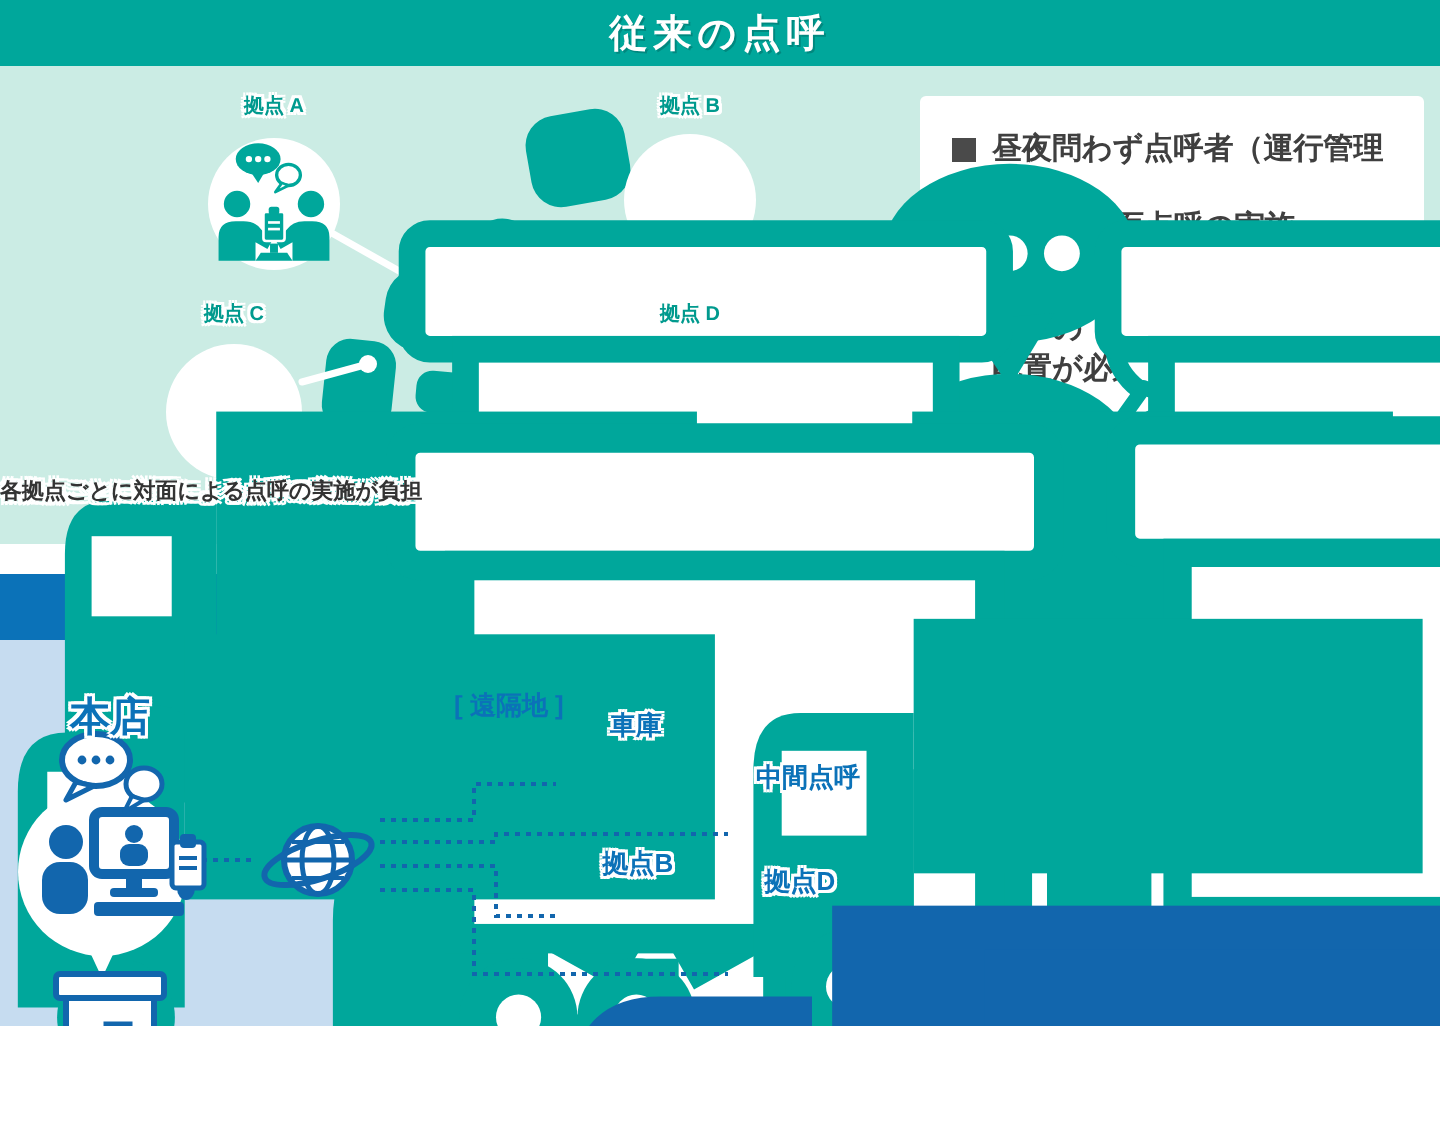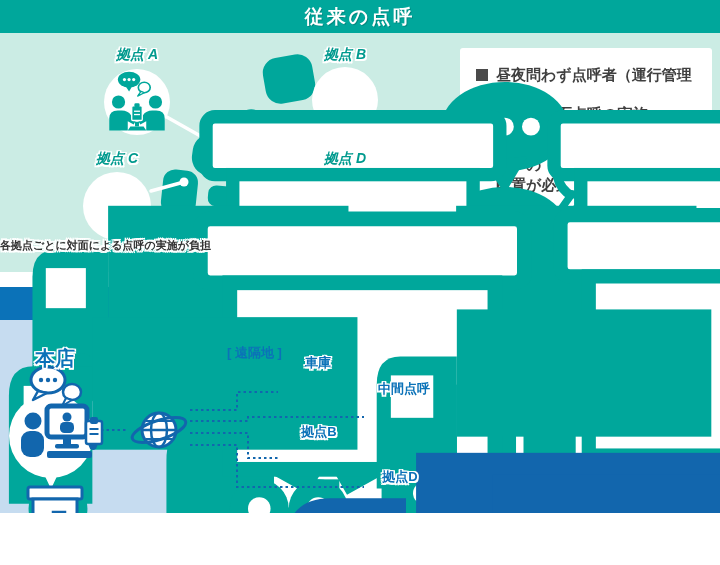--- a/index.html
+++ b/index.html
@@ -17,21 +17,21 @@
   
   .panel{position:absolute;left:460px;width:252px;background:#fff;border-radius:3px;z-index:1;box-sizing:border-box;padding:17px 12px 10px 16px;}
   .panel1{top:48px;height:214px;}
   .panel2{top:337px;height:215px;}
   .pt{display:flex;gap:8px;margin-bottom:12px;}
   .pt-sq{flex:none;width:12px;height:12px;background:#4a4a4a;margin-top:4px;}
   .pt-text{color:#3f3f3f;font-size:15px;line-height:19.5px;font-weight:600;white-space:pre-line;}
   
   .lbl{position:absolute;font-weight:bold;white-space:nowrap;z-index:3;
        text-shadow:-1.5px -1.5px 0 #fff,1.5px -1.5px 0 #fff,-1.5px 1.5px 0 #fff,1.5px 1.5px 0 #fff,0 -1.5px 0 #fff,0 1.5px 0 #fff,-1.5px 0 0 #fff,1.5px 0 0 #fff;}
-  .lbl-teal{color:#009a8e;font-size:14px;transform:translateX(-50%);font-style:italic;}
+  .lbl-teal{color:#009a8e;font-size:10px;transform:translateX(-50%);}
   .lbl-blue{color:#0b72b8;font-size:13px;transform:translateX(-50%);}
   .lbl-remote{color:#0b72b8;font-size:13px;z-index:3;position:absolute;font-weight:bold;}
   .caption{position:absolute;left:0;width:460px;font-size:11px;font-weight:bold;color:#333;z-index:3;
        text-shadow:-2px -2px 0 #fff,2px -2px 0 #fff,-2px 2px 0 #fff,2px 2px 0 #fff,0 -2px 0 #fff,0 2px 0 #fff,-2px 0 0 #fff,2px 0 0 #fff;}
   .caption1{top:238px;}
   .caption2{top:530px;}
   
   .remote-box{position:absolute;left:217px;top:337px;width:231px;height:186px;background:#fff;
               border:2px solid #0b72b8;box-sizing:border-box;z-index:1;}
   
@@ -85,21 +85,21 @@
     </div>
   </div>
 
   <div class="remote-box"></div>
   <div class="lbl-remote" style="left:227px;top:344px;">[ 遠隔地 ]</div>
 
   <div class="lbl lbl-blue" style="left:55px;top:345px;font-size:20px;">本店</div>
   <div class="lbl lbl-blue" style="left:318px;top:354px;">車庫</div>
   <div class="lbl lbl-blue" style="left:404px;top:380px;">中間点呼</div>
   <div class="lbl lbl-blue" style="left:319px;top:423px;">拠点B</div>
-  <div class="lbl lbl-blue" style="left:400px;top:468px;text-align:center;">拠点D</div>
+  <div class="lbl lbl-blue" style="left:400px;top:432px;text-align:center;">拠点D</div>
 
 
   <div class="panel panel2">
     <div class="pt">
         <span class="pt-sq"></span>
         <span class="pt-text">インターネットを利用した遠隔地
 からの点呼の実施</span>
       </div>
     <div class="pt">
         <span class="pt-sq"></span>

